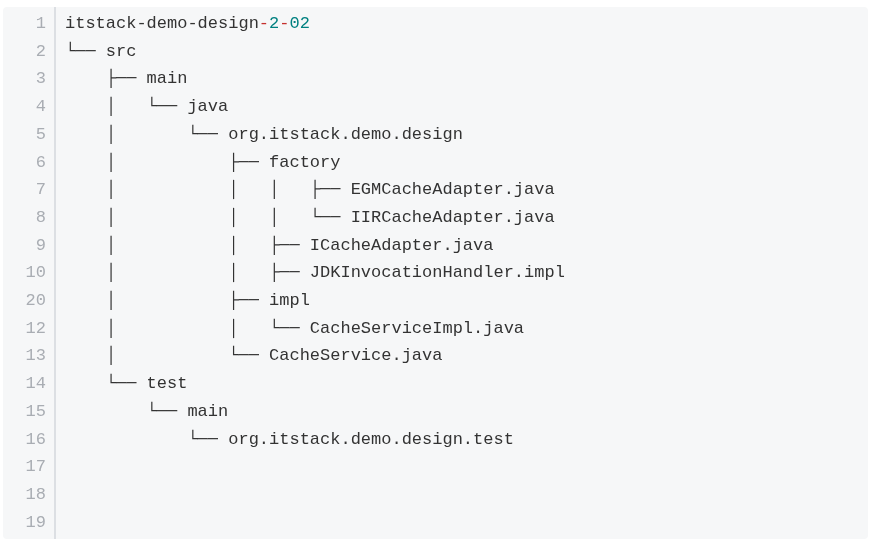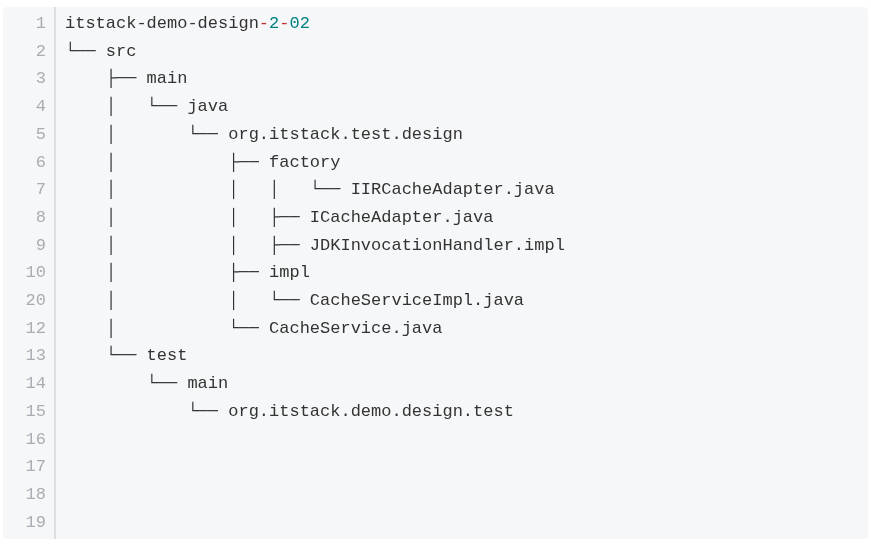--- a/index.html
+++ b/index.html
@@ -76,22 +76,23 @@
       <div class="ln">16</div>
       <div class="ln">17</div>
       <div class="ln">18</div>
       <div class="ln">19</div>
     </div>
   <div class="code-col">
       <div class="cl"><span class="tok-plain">itstack-demo-design</span><span class="tok-operator">-</span><span class="tok-number">2</span><span class="tok-operator">-</span><span class="tok-number">02</span></div>
       <div class="cl">└── src</div>
       <div class="cl">    ├── main</div>
       <div class="cl">    │   └── java</div>
-      <div class="cl">    │       └── org.itstack.test.design</div>
+      <div class="cl">    │       └── org.itstack.demo.design</div>
       <div class="cl">    │           ├── factory</div>
+      <div class="cl">    │           │   │   ├── EGMCacheAdapter.java</div>
       <div class="cl">    │           │   │   └── IIRCacheAdapter.java</div>
       <div class="cl">    │           │   ├── ICacheAdapter.java</div>
       <div class="cl">    │           │   ├── JDKInvocationHandler.impl</div>
       <div class="cl">    │           ├── impl</div>
       <div class="cl">    │           │   └── CacheServiceImpl.java</div>
       <div class="cl">    │           └── CacheService.java</div>
       <div class="cl">    └── test</div>
       <div class="cl">        └── main</div>
       <div class="cl">            └── org.itstack.demo.design.test</div>
     </div>

